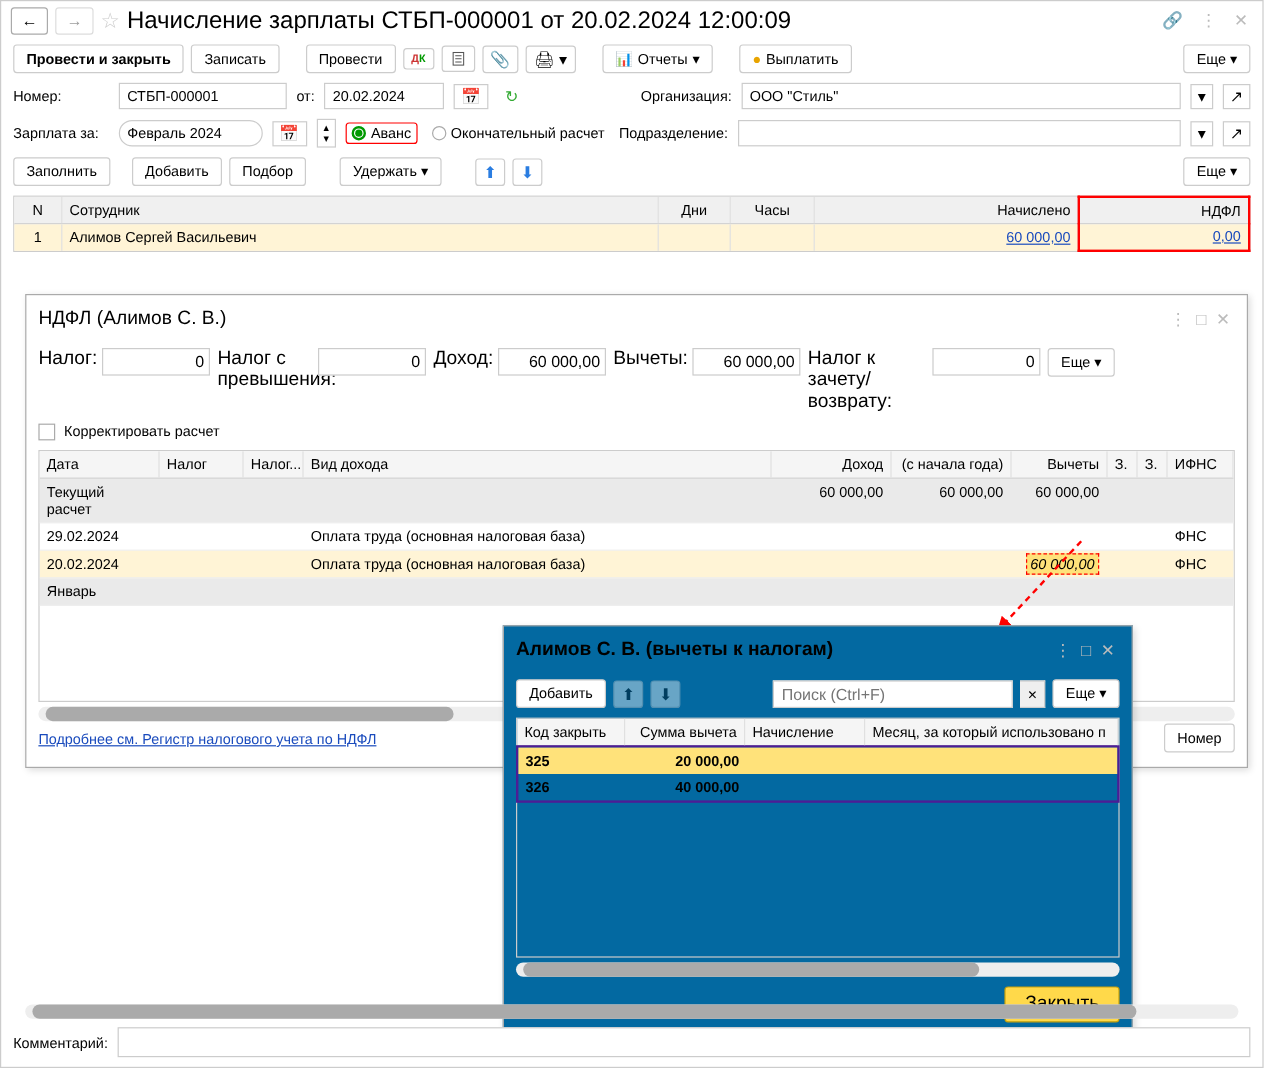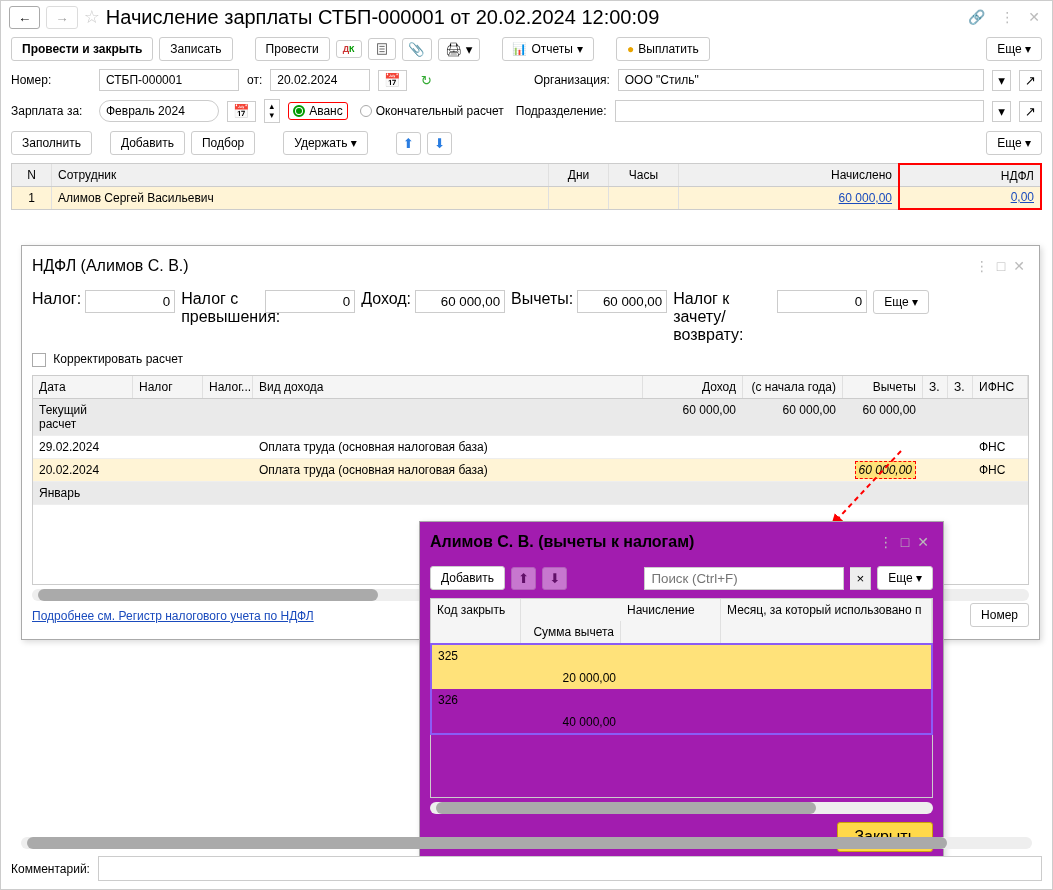--- a/index.html
+++ b/index.html
@@ -134,32 +134,32 @@
     position:absolute;
     top:445px; left:820px;
     width:120px; height:100px;
     pointer-events:none;
   }
   
   .modal2 {
     position:absolute;
     top:520px; left:418px;
     width:525px;
-    background:#a21caf;
+    background:#0369a1;
     border:1px solid #aaa;
     box-shadow:2px 2px 6px rgba(0,0,0,0.15);
   }
   .modal2-grid { margin:4px 10px; border:1px solid #ccc; height:200px; position:relative;}
   .m2-header{display:flex; background:#f5f5f5; border-bottom:1px solid #ccc;}
   .m2h{padding:4px 6px; border-right:1px solid #e0e0e0; font-size:12px;}
-  .m2c-code{width:90px;} .m2c-sum{width:100px; text-align:right;margin-top:22px;} .m2c-acc{width:100px;} .m2c-month{flex:1;}
+  .m2c-code{width:90px;} .m2c-sum{width:100px; text-align:right;} .m2c-acc{width:100px;} .m2c-month{flex:1;}
   .m2-row{display:flex;}
   .m2-row.sel{background:#ffe27a;}
   .m2c{padding:4px 6px; font-size:12px;}
-  .m2-redbox{border:2px solid #8b5cf6; margin:-1px;}
+  .m2-redbox{border:2px solid #4c1d95; margin:-1px;font-weight:bold;}
   .yellow-btn { background:#ffd94a; border:1px solid #caa20a; padding:5px 16px; border-radius:3px; font-size:16px; cursor:pointer; float:right; margin:8px 10px;}
   
   .bottom-bar { position:absolute; bottom:8px; left:10px; right:10px; display:flex; align-items:center; gap:8px;}
   .comment-input { flex:1; border:1px solid #ccc; padding:4px;}
   
   .checkbox { width:14px; height:14px; border:1px solid #aaa; display:inline-block; vertical-align:middle; margin-right:4px;}
   
   .arrow-up, .arrow-down { color:#2a7de1; }
   
   svg.icon { width:14px; height:14px; }

